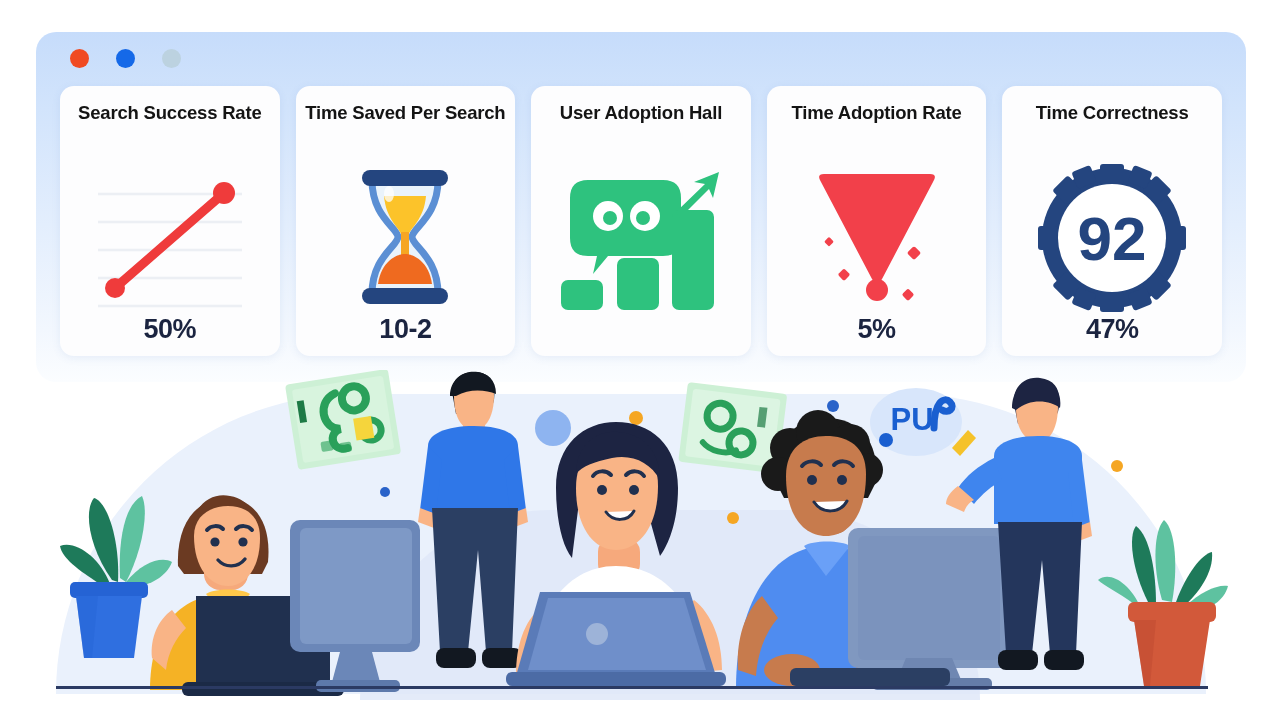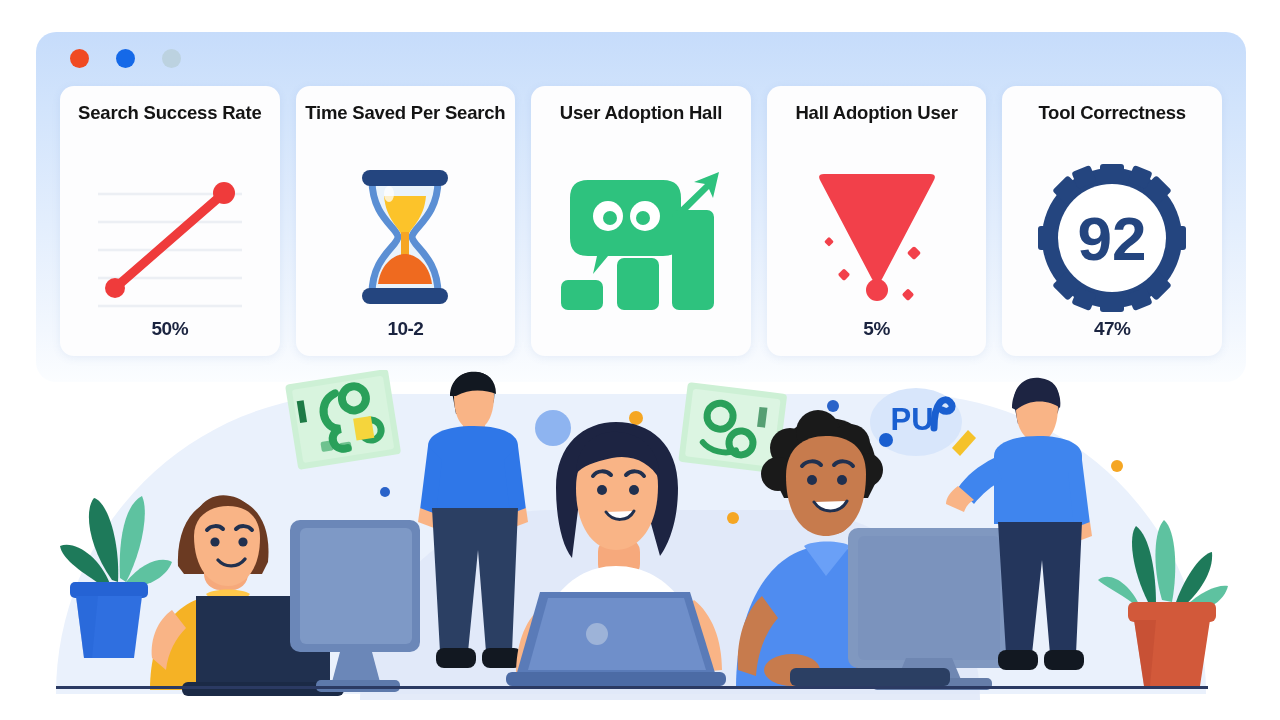--- a/index.html
+++ b/index.html
@@ -31,21 +31,21 @@
     box-shadow: 0 2px 8px rgba(80,120,190,.10);
     display:flex; flex-direction:column; align-items:center;
     padding-top:16px; padding-bottom:10px; position:relative;
   }
   .card-title {
     font-size:18.5px; font-weight:700; color:#141414; letter-spacing:-.2px;
     white-space:nowrap; text-align:right;
   }
   .card-icon { flex:1 1 auto; display:flex; align-items:flex-end; justify-content:center; width:100%; }
   .card-value {
-    font-size:19px; font-weight:700; color:#1b2440; letter-spacing:-.5px;
+    font-size:27px; font-weight:700; color:#1b2440; letter-spacing:-.5px;
     height:34px; line-height:34px;
   }
 
   
   .illo { position:absolute; left:0; top:370px; width:1104px; height:350px; }
   .blob {
     position:absolute; left:56px; top:24px; width:1150px; height:300px;
     background:#eaf1fc; border-radius:560px 560px 0 0;
   }
   .blob2 {
@@ -126,36 +126,36 @@
             <circle cx="55" cy="54" r="15" fill="#ffffff"></circle>
             <circle cx="92" cy="54" r="15" fill="#ffffff"></circle>
             <circle cx="57" cy="56" r="7" fill="#2ec27e"></circle>
             <circle cx="90" cy="56" r="7" fill="#2ec27e"></circle>
           </svg>
         </div>
         <div class="card-value"></div>
       </div>
 
       <div class="card">
-        <div class="card-title">Hall Adoption User</div>
+        <div class="card-title">Time Adoption Rate</div>
         <div class="card-icon">
           <svg width="150" height="150" viewBox="0 0 150 150">
             <path d="M22 12 H128 Q136 12 131 20 L80 117 Q75 125 70 117 L19 20 Q14 12 22 12 Z" fill="#f2404a"></path>
             <circle cx="75" cy="128" r="11" fill="#f2404a"></circle>
             <rect x="24" y="76" width="7" height="7" rx="1.5" fill="#f2404a" transform="rotate(45 27 79)"></rect>
             <rect x="38" y="108" width="9" height="9" rx="2" fill="#f2404a" transform="rotate(45 42 112)"></rect>
             <rect x="107" y="86" width="10" height="10" rx="2" fill="#f2404a" transform="rotate(45 112 91)"></rect>
             <rect x="102" y="128" width="9" height="9" rx="2" fill="#f2404a" transform="rotate(45 106 132)"></rect>
           </svg>
         </div>
         <div class="card-value">5%</div>
       </div>
 
       <div class="card">
-        <div class="card-title">Tool Correctness</div>
+        <div class="card-title">Time Correctness</div>
         <div class="card-icon">
           <svg width="152" height="148" viewBox="0 0 152 148">
             <g fill="#24457f">
               <circle cx="76" cy="74" r="70"></circle>
               <g id="teeth">
                 <rect x="64" y="0" width="24" height="20" rx="3"></rect>
                 <rect x="64" y="128" width="24" height="20" rx="3"></rect>
                 <rect x="2" y="62" width="20" height="24" rx="3"></rect>
                 <rect x="130" y="62" width="20" height="24" rx="3"></rect>
                 <rect x="20" y="16" width="22" height="20" rx="3" transform="rotate(-45 31 26)"></rect>

